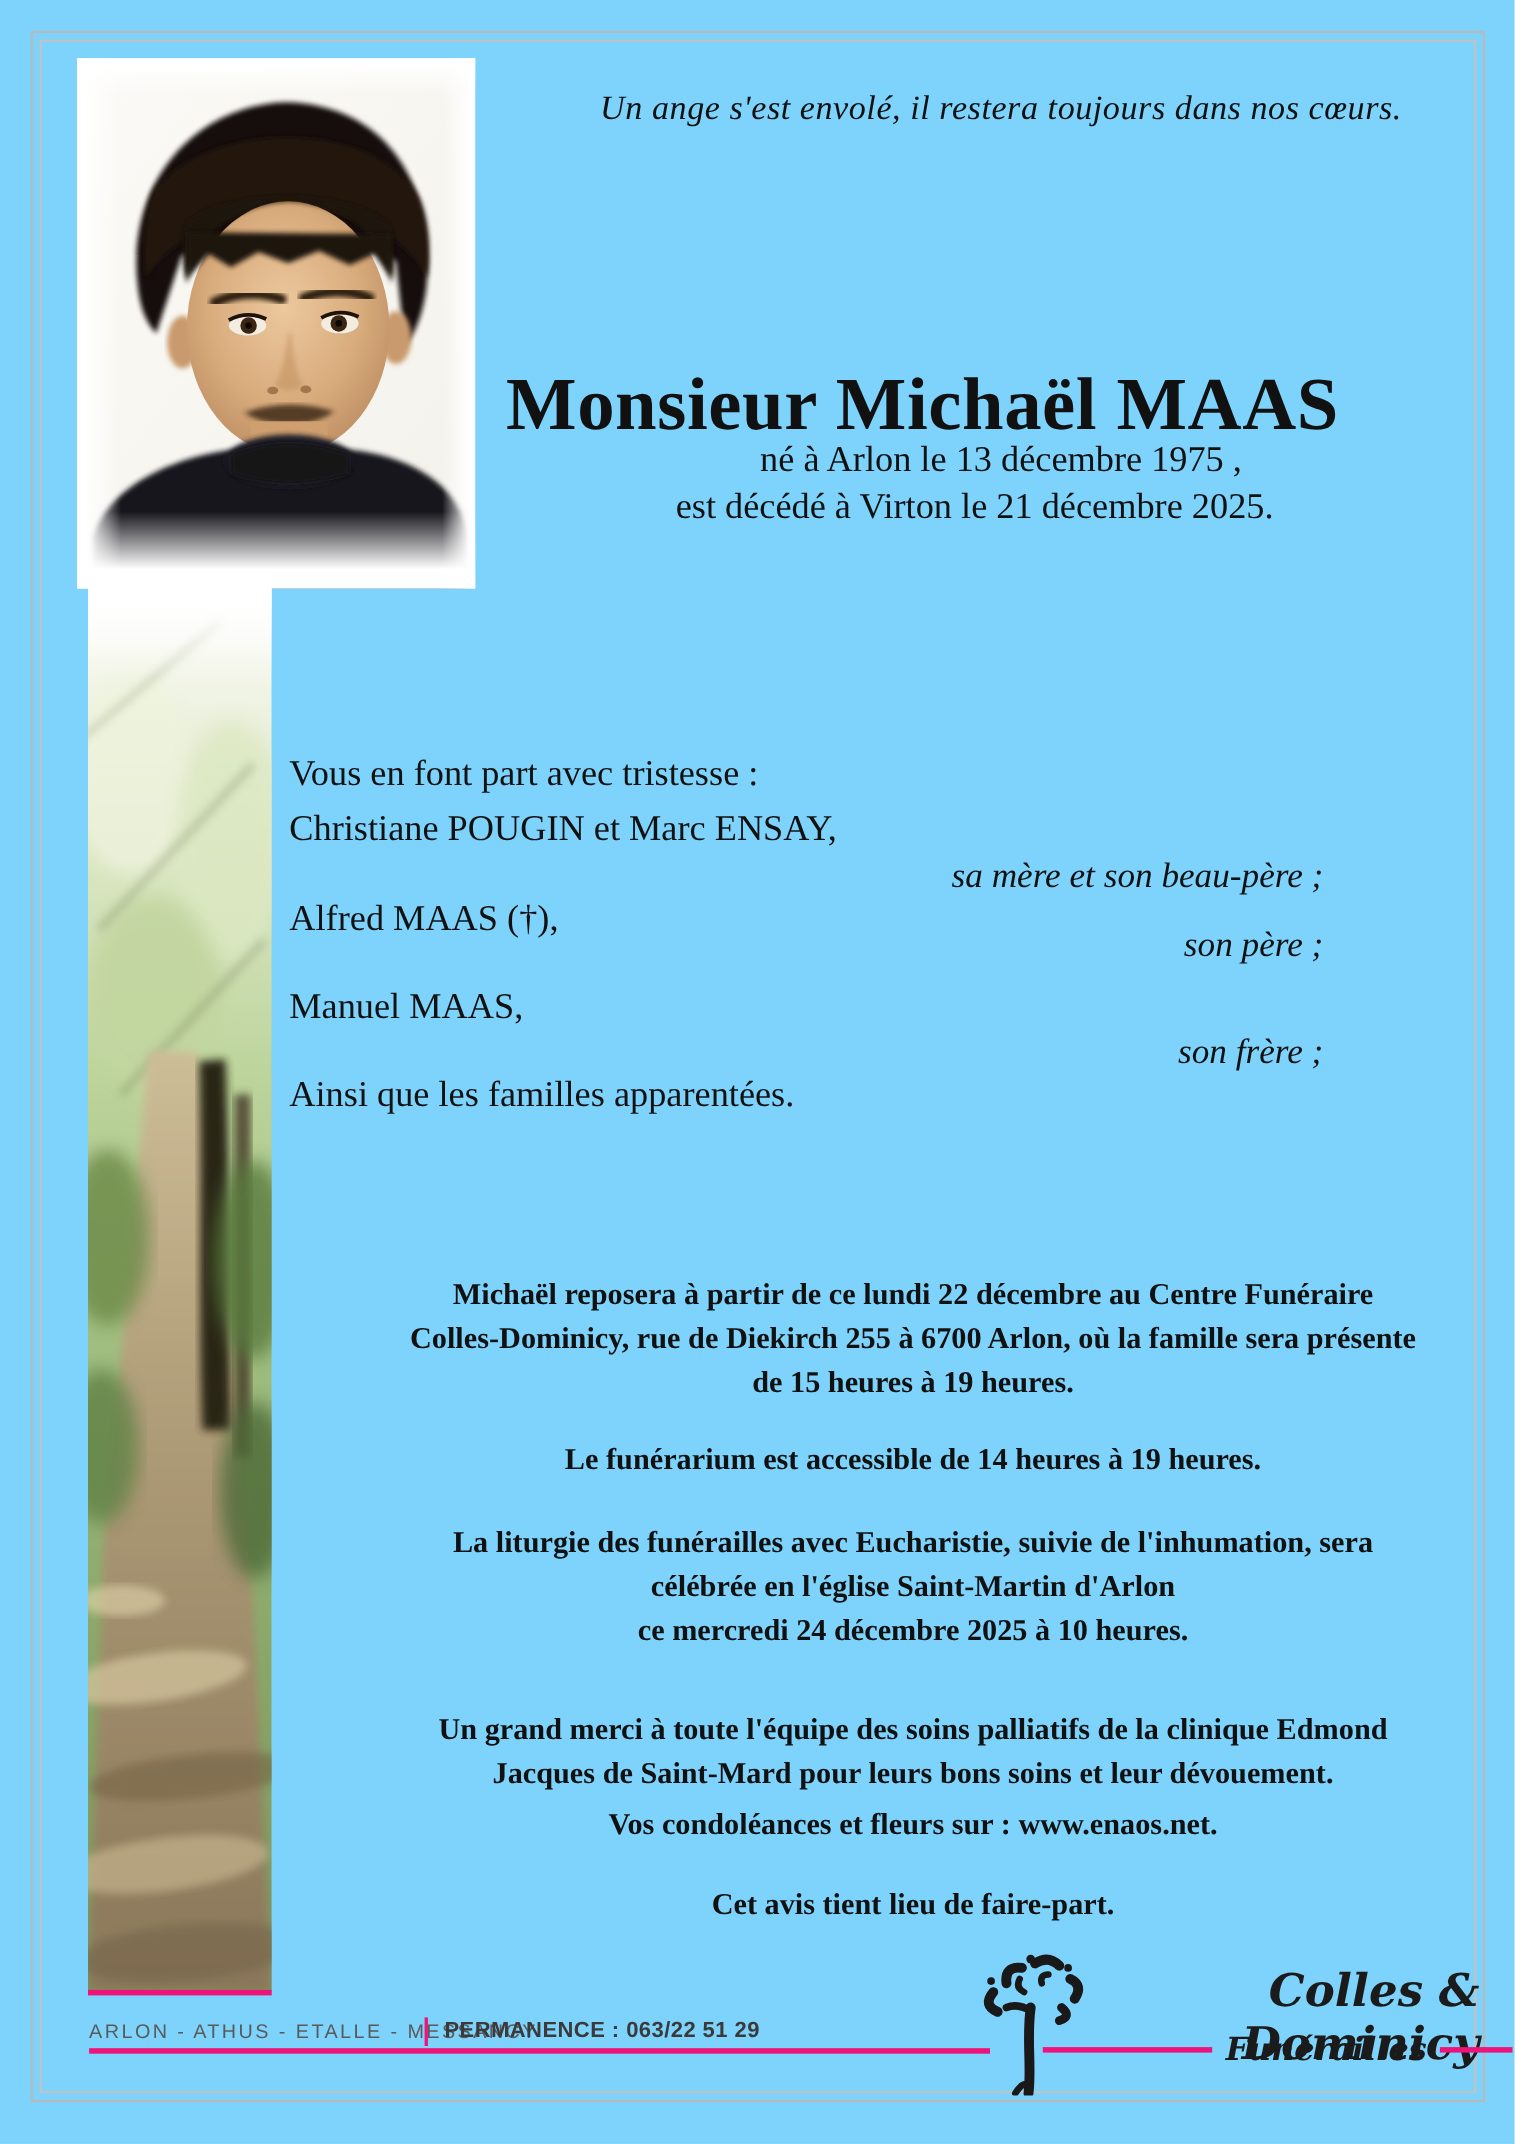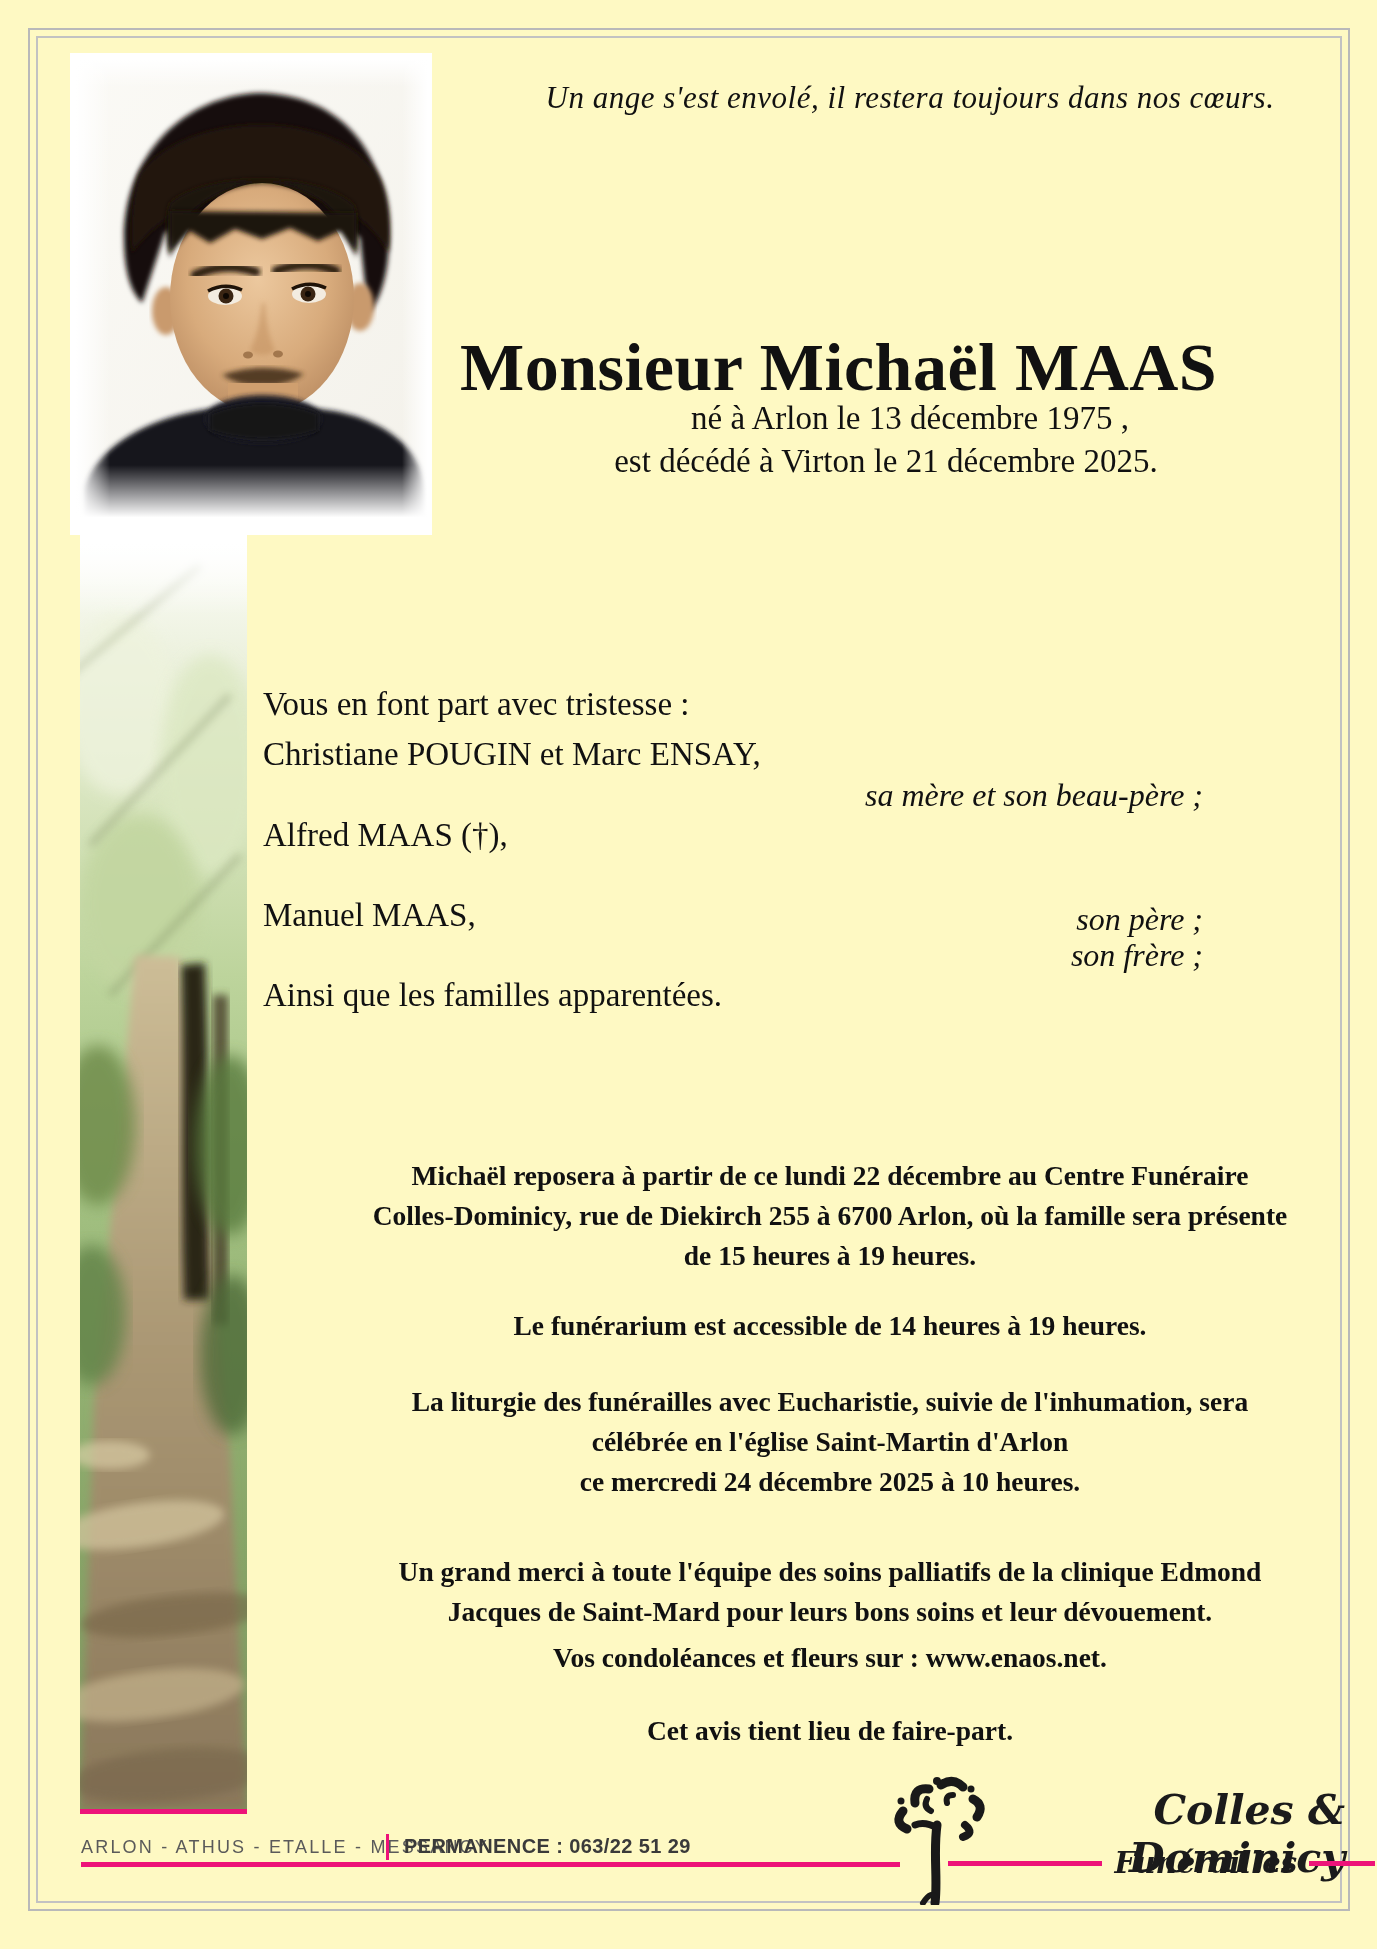--- a/index.html
+++ b/index.html
@@ -1,18 +1,18 @@
 <!DOCTYPE html>
 <html><head>
 <meta charset="utf-8">
 <style>
   html,body{margin:0;padding:0;background:#ffffff;}
   .sheet{
     position:relative;width:1377px;height:1949px;margin:0 auto;
-    background:#fef9c3;overflow:hidden;
+    background:#7dd3fc;overflow:hidden;
     font-family:"Liberation Serif",serif;color:#111;
   }
   
   .frame-outer{position:absolute;left:28px;top:28px;right:27px;bottom:38px;border:2px solid #b9b9b9;}
   .frame-inner{position:absolute;inset:6px;border:2px solid #c2c2c2;}
 
   
   .portrait{position:absolute;left:70px;top:53px;width:362px;height:482px;}
   .portrait svg{display:block;width:100%;height:100%;}
   .fade{position:absolute;pointer-events:none;}
@@ -31,21 +31,21 @@
          font-style:italic;font-size:31px;letter-spacing:.5px;}
   .title{position:absolute;left:460px;top:328px;width:900px;text-align:left;
          font-weight:bold;font-size:68px;letter-spacing:.5px;}
   .birth{position:absolute;left:460px;top:400px;width:900px;text-align:center;font-size:33px;}
   .death{position:absolute;left:436px;top:443px;width:900px;text-align:center;font-size:33px;}
 
   
   .fam{position:absolute;left:263px;font-size:33px;white-space:nowrap;}
   .rel{position:absolute;left:400px;width:803px;text-align:right;font-style:italic;font-size:32px;white-space:nowrap;}
   .intro{top:686px;} .n1{top:736px;} .r1{top:777px;}
-  .n2{top:817px;} .r2{top:901px;}
+  .n2{top:817px;} .r2{top:840px;}
   .n3{top:897px;} .r3{top:937px;}
   .closing{top:977px;}
 
   
   .notice{position:absolute;left:320px;width:1020px;text-align:center;
           font-weight:bold;font-size:27.5px;line-height:40px;white-space:pre;}
   .p1{top:1156px;} .p2{top:1306px;} .p3{top:1382px;}
   .p4{top:1528px;margin-top:24px;} .p5{top:1638px;} .p6{top:1711px;}
 
   

